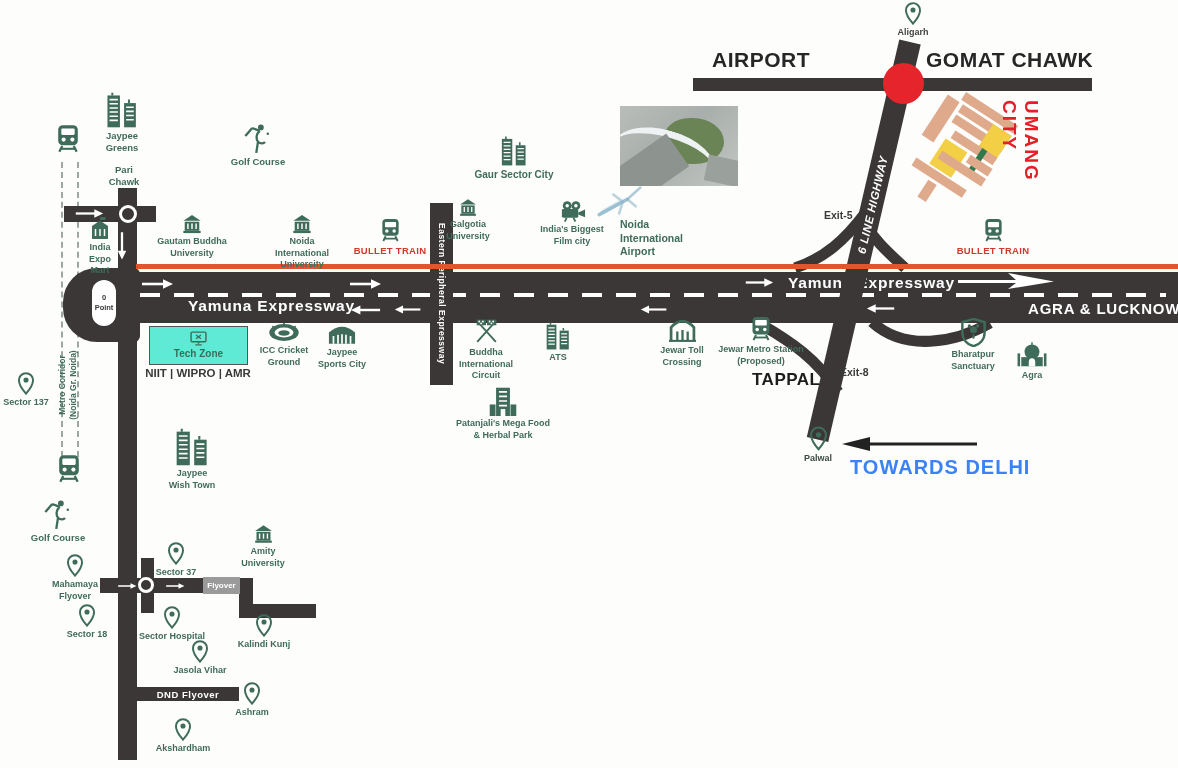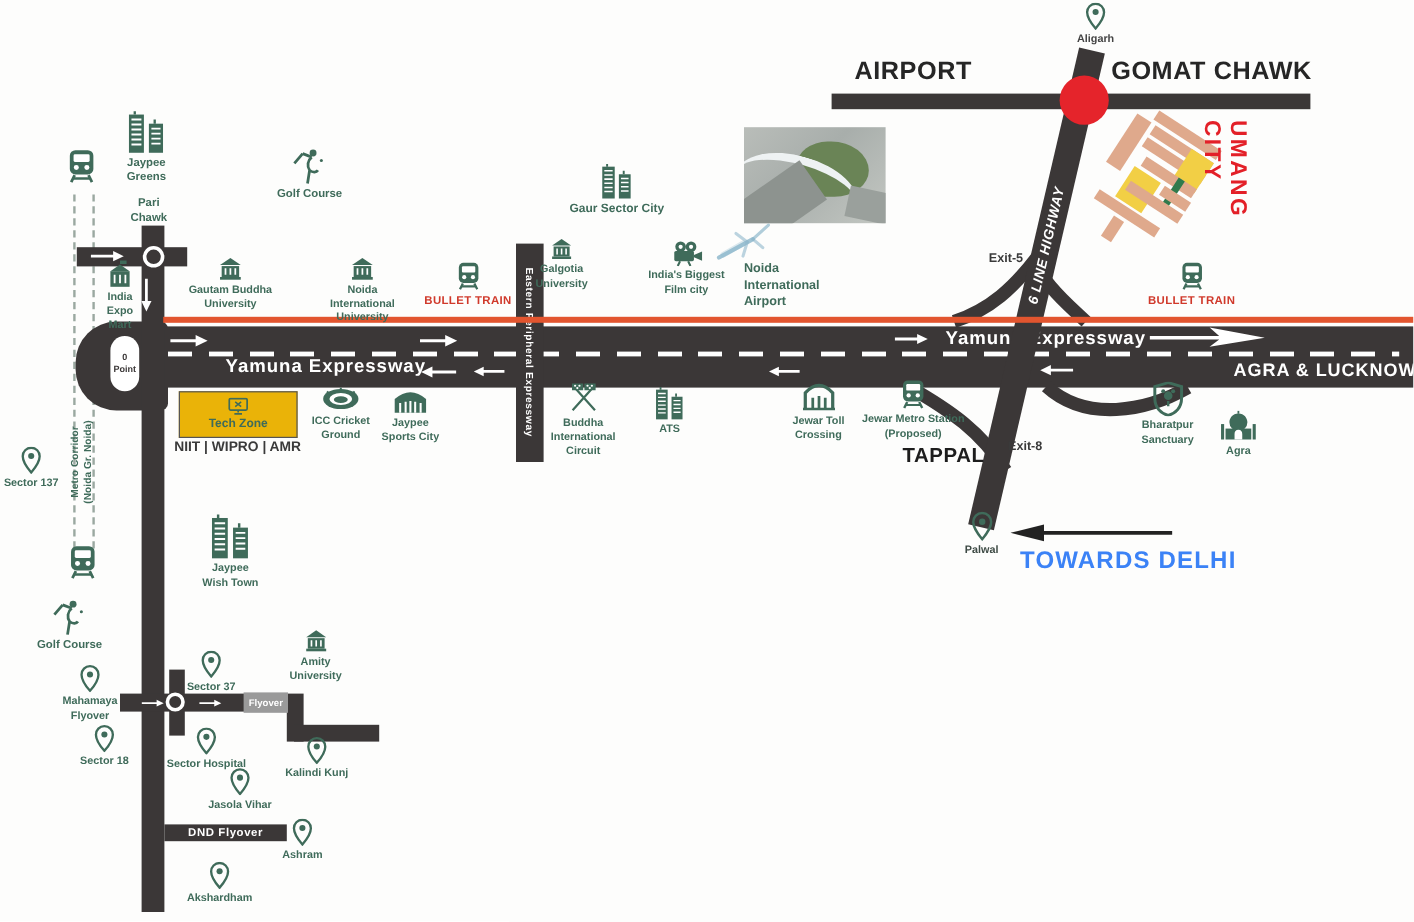--- a/index.html
+++ b/index.html
@@ -432,21 +432,21 @@
   </div>
   <div class="abs" style="left:592px;top:184px;color:#8fb8cc;z-index:9">
     <svg width="52" height="40">
         <use href="#i-plane"></use>
       </svg>
   </div>
   <div class="abs lbl" style="left:620px;top:218px;width:84px;font-size:10.5px;text-align:left">Noida
 International
 Airport</div>
 
-  <div class="abs" style="left:149px;top:326px;width:97px;height:37px;background:#eab308;border:1.5px solid #555;z-index:9;
+  <div class="abs" style="left:149px;top:326px;width:97px;height:37px;background:#5eead4;border:1.5px solid #555;z-index:9;
        display:flex;flex-direction:column;align-items:center;justify-content:center;gap:1px">
     <svg width="17" height="15" style="color:#3f6b5a">
         <use href="#i-monitor"></use>
       </svg>
     <div class="lbl" style="font-size:10px">Tech Zone</div>
   </div>
   <div class="abs lbl" style="left:142px;top:366px;width:112px;font-size:11.5px;color:#3a3a3a">NIIT | WIPRO | AMR</div>
 
   <div class="poi" style="left:250px;top:322px;width:68px">
     <svg class="ic" width="32" height="21">
@@ -469,20 +469,27 @@
     <div class="lbl">Buddha
 International
 Circuit</div>
   </div>
   <div class="poi" style="left:530px;top:322px;width:56px">
     <svg class="ic" width="28" height="28">
         <use href="#i-city"></use>
       </svg>
     <div class="lbl">ATS</div>
   </div>
+  <div class="poi" style="left:438px;top:386px;width:130px">
+    <svg class="ic" width="30" height="30">
+        <use href="#i-bldg"></use>
+      </svg>
+    <div class="lbl">Patanjali's Mega Food
+&amp; Herbal Park</div>
+  </div>
   <div class="poi" style="left:648px;top:318px;width:68px">
     <svg class="ic" width="27" height="25">
         <use href="#i-toll"></use>
       </svg>
     <div class="lbl">Jewar Toll
 Crossing</div>
   </div>
   <div class="poi" style="left:706px;top:316px;width:110px">
     <svg class="ic" width="24" height="26">
         <use href="#i-train"></use>

